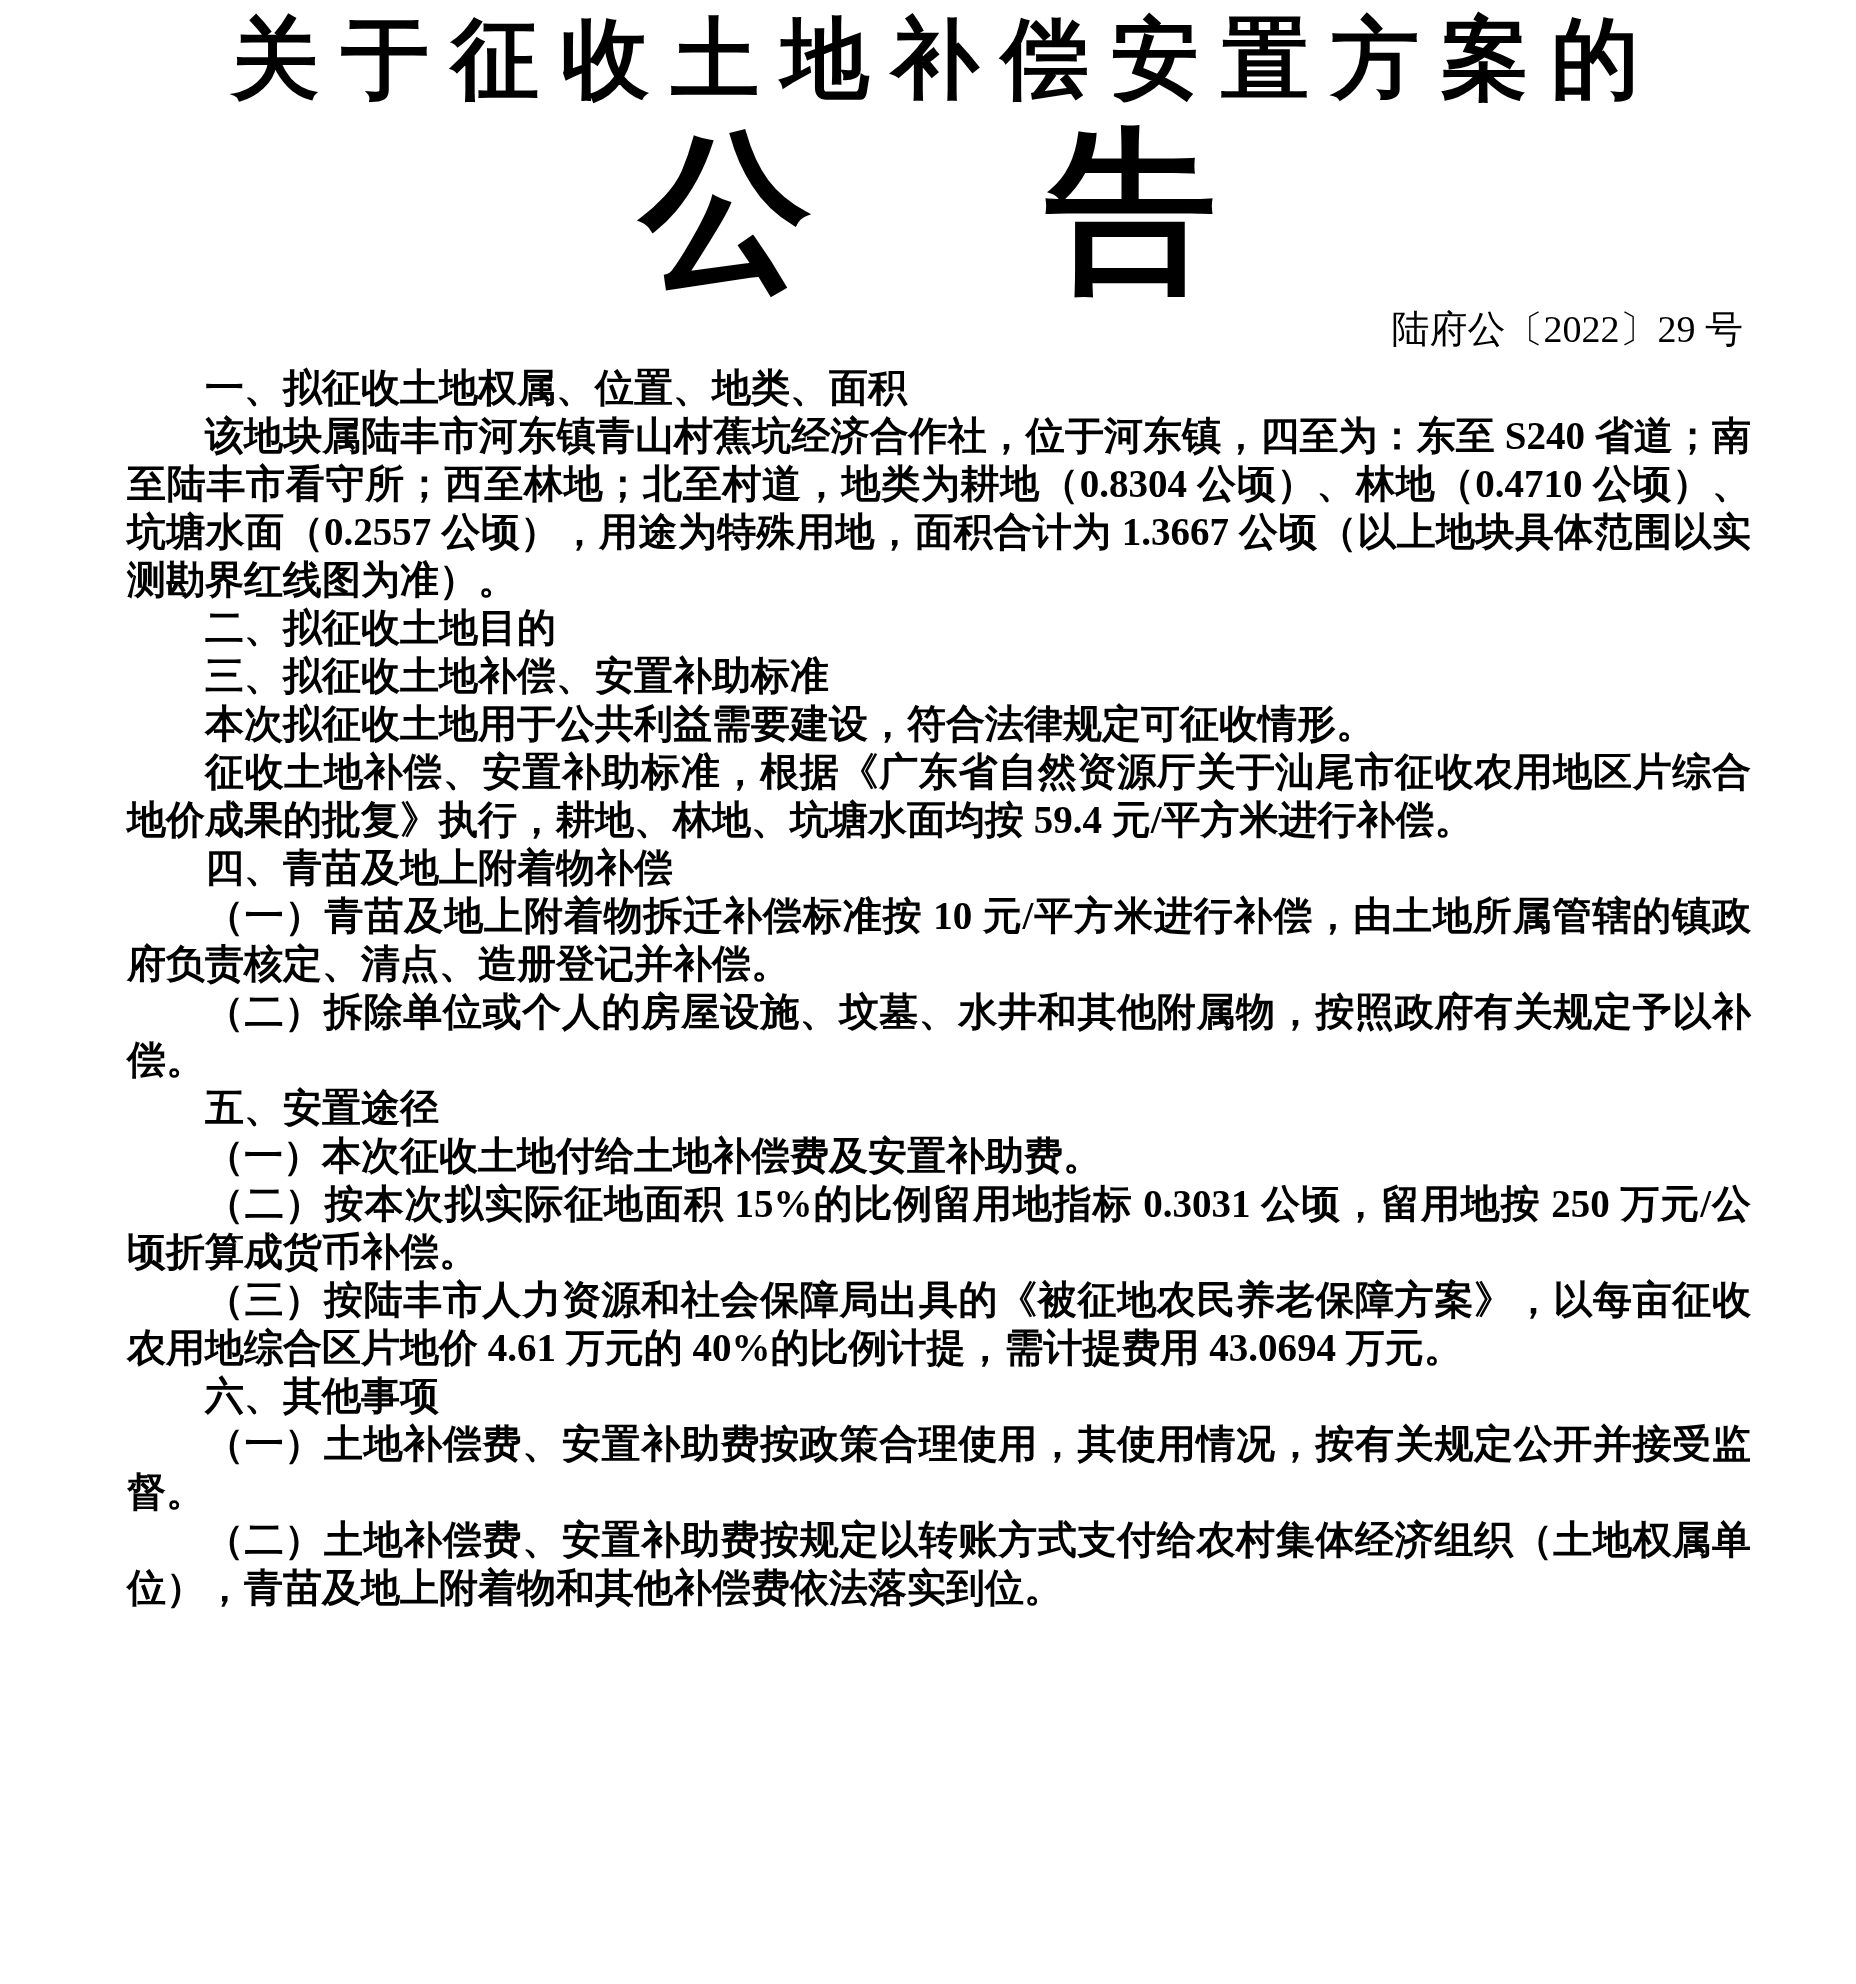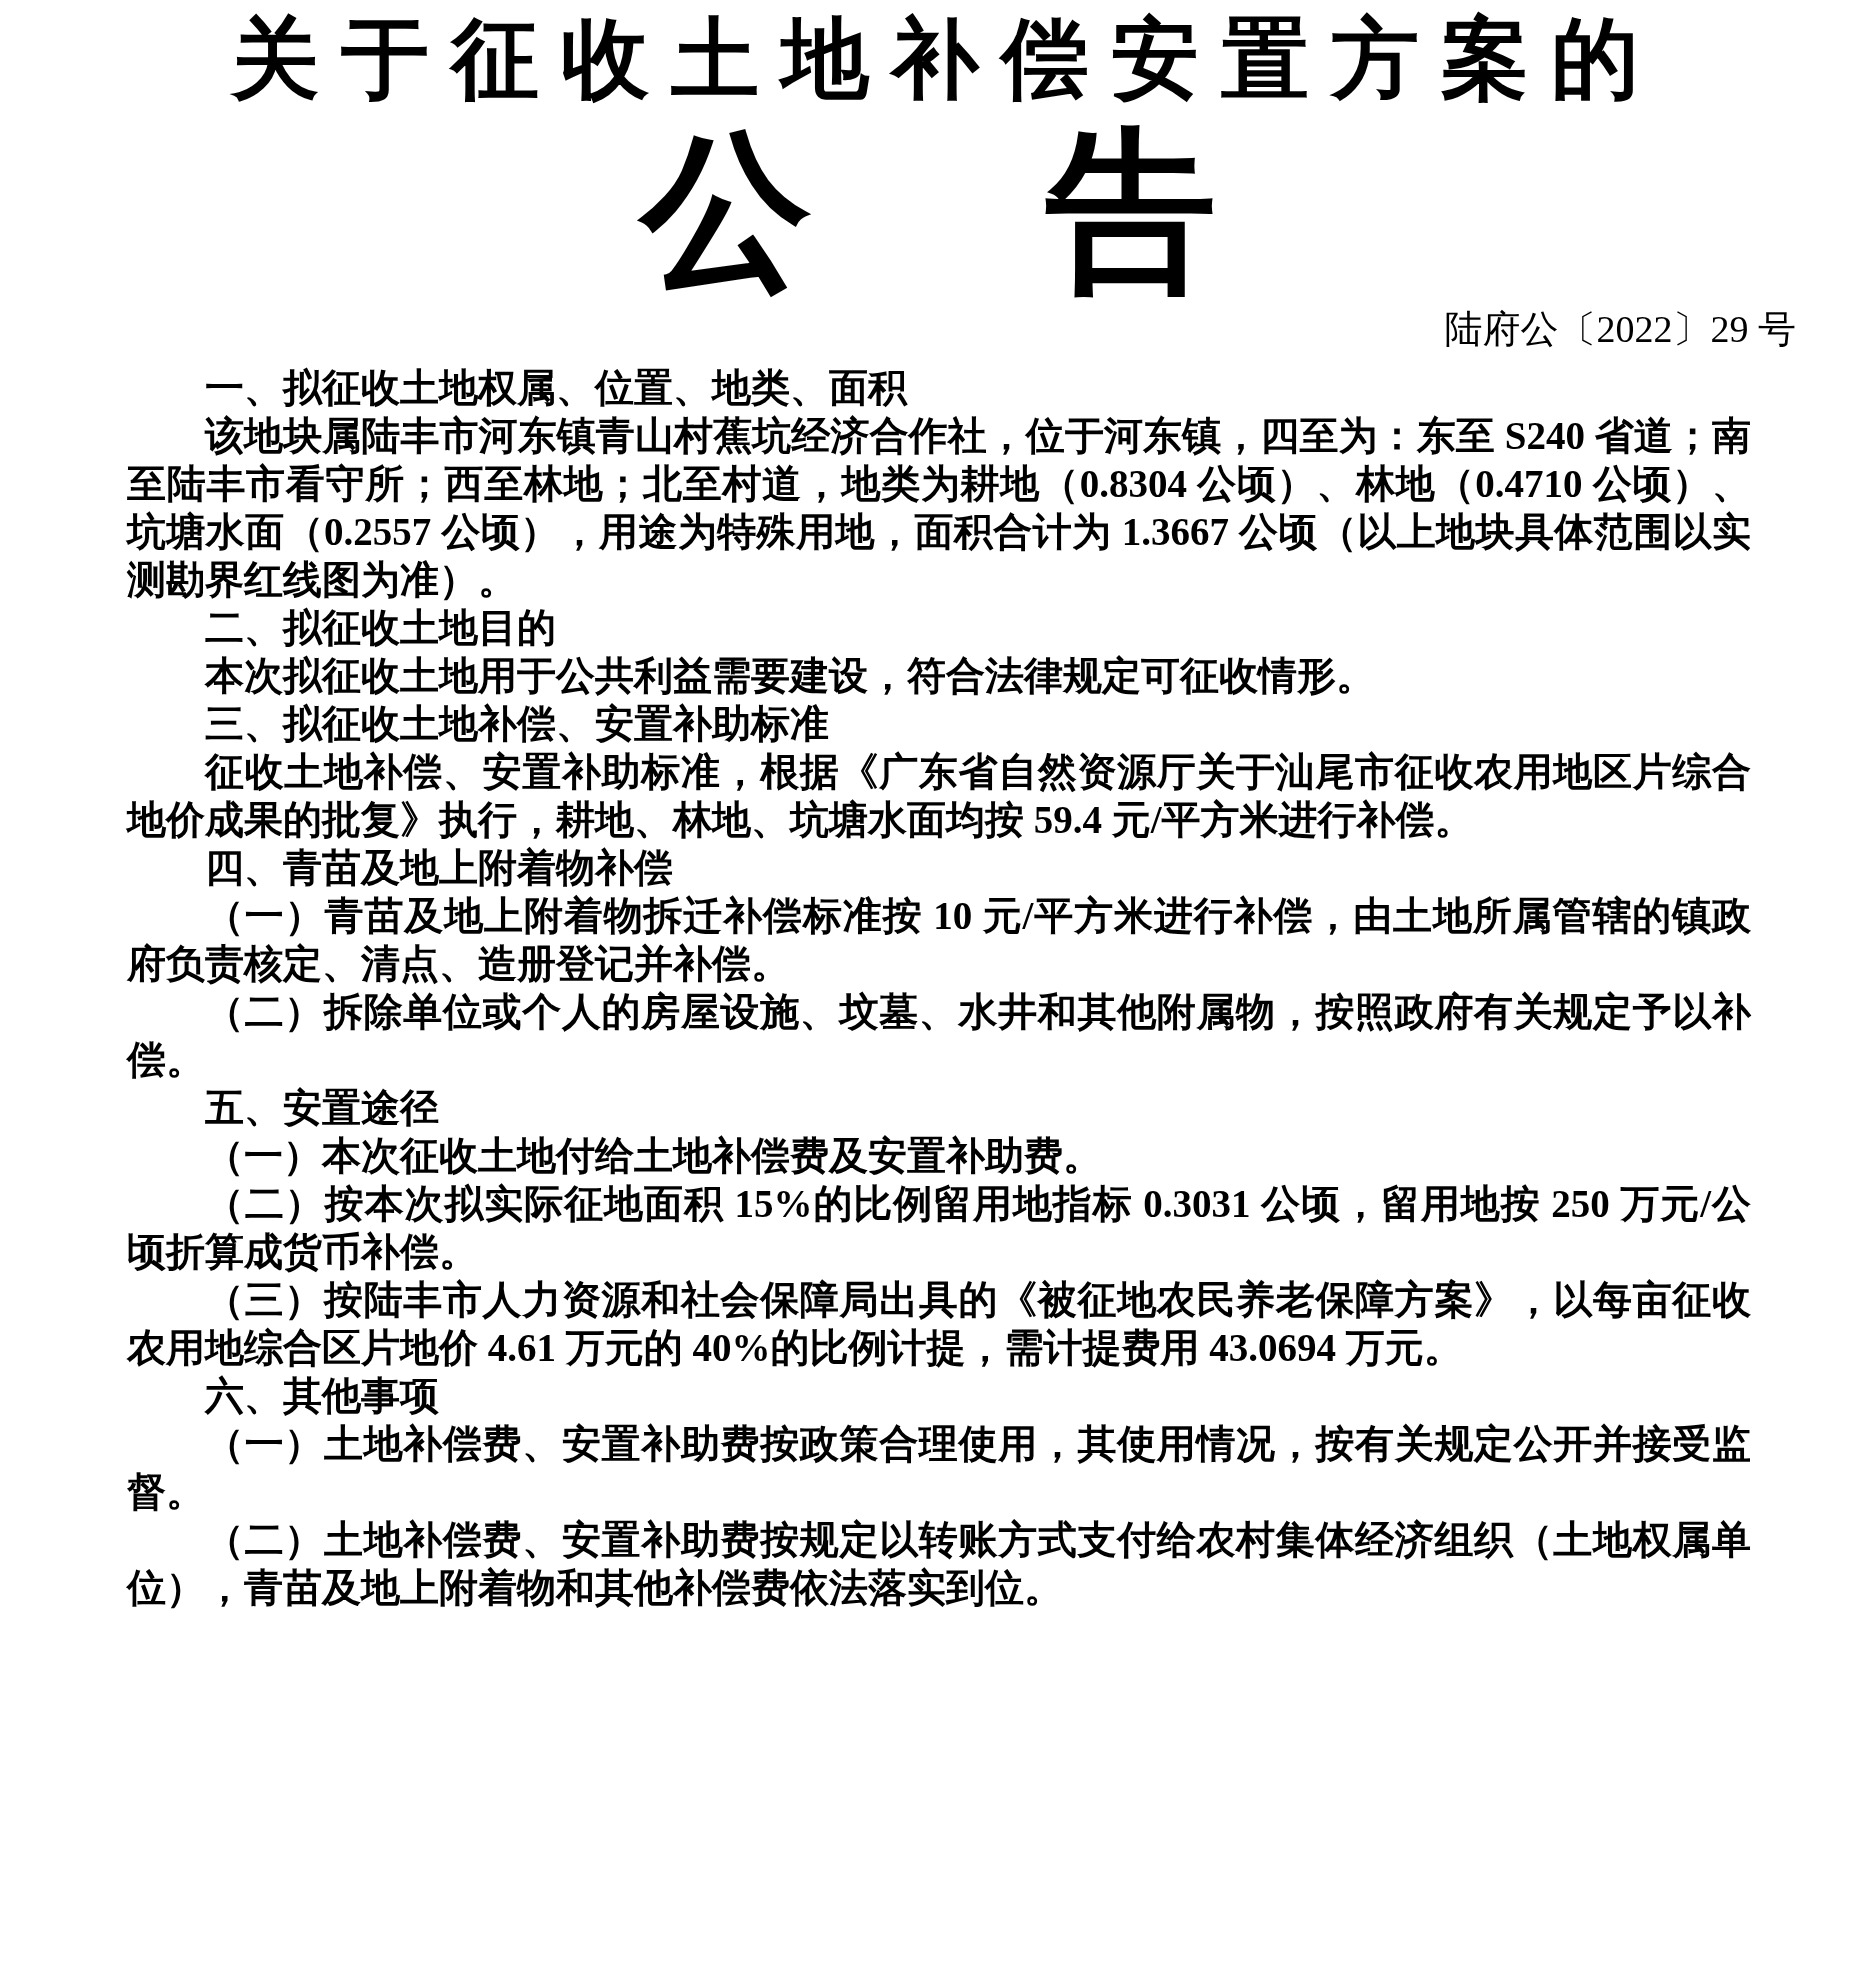--- a/index.html
+++ b/index.html
@@ -43,21 +43,21 @@
     justify-content: center;
     gap: 234px;
     font-size: 171px;
     line-height: 179px;
     font-weight: bold;
     margin-top: 4px;
   }
   .doc-number {
     margin-top: 4px;
     text-align: right;
-    padding-right: 61px;
+    padding-right: 114px;
     font-size: 38px;
     line-height: 46px;
     font-weight: normal;
     white-space: nowrap;
   }
   .doc-body {
     margin: 12px 106px 0 127px;
     font-size: 39px;
     line-height: 48px;
     font-weight: bold;
@@ -80,22 +80,22 @@
       <span>公</span>
       <span>告</span>
     </div>
     <div class="doc-number">陆府公〔2022〕29 号</div>
   </header>
 
   <main class="doc-body">
     <p>一、拟征收土地权属、位置、地类、面积</p>
     <p>该地块属陆丰市河东镇青山村蕉坑经济合作社，位于河东镇，四至为：东至 S240 省道；南至陆丰市看守所；西至林地；北至村道，地类为耕地（0.8304 公顷）、林地（0.4710 公顷）、坑塘水面（0.2557 公顷），用途为特殊用地，面积合计为 1.3667 公顷（以上地块具体范围以实测勘界红线图为准）。</p>
     <p>二、拟征收土地目的</p>
+    <p>三、拟征收土地补偿、安置补助标准</p>
     <p>本次拟征收土地用于公共利益需要建设，符合法律规定可征收情形。</p>
-    <p>三、拟征收土地补偿、安置补助标准</p>
     <p>征收土地补偿、安置补助标准，根据《广东省自然资源厅关于汕尾市征收农用地区片综合地价成果的批复》执行，耕地、林地、坑塘水面均按 59.4 元/平方米进行补偿。</p>
     <p>四、青苗及地上附着物补偿</p>
     <p>（一）青苗及地上附着物拆迁补偿标准按 10 元/平方米进行补偿，由土地所属管辖的镇政府负责核定、清点、造册登记并补偿。</p>
     <p>（二）拆除单位或个人的房屋设施、坟墓、水井和其他附属物，按照政府有关规定予以补偿。</p>
     <p>五、安置途径</p>
     <p>（一）本次征收土地付给土地补偿费及安置补助费。</p>
     <p>（二）按本次拟实际征地面积 15%的比例留用地指标 0.3031 公顷，留用地按 250 万元/公顷折算成货币补偿。</p>
     <p>（三）按陆丰市人力资源和社会保障局出具的《被征地农民养老保障方案》，以每亩征收农用地综合区片地价 4.61 万元的 40%的比例计提，需计提费用 43.0694 万元。</p>
     <p>六、其他事项</p>
     <p>（一）土地补偿费、安置补助费按政策合理使用，其使用情况，按有关规定公开并接受监督。</p>

